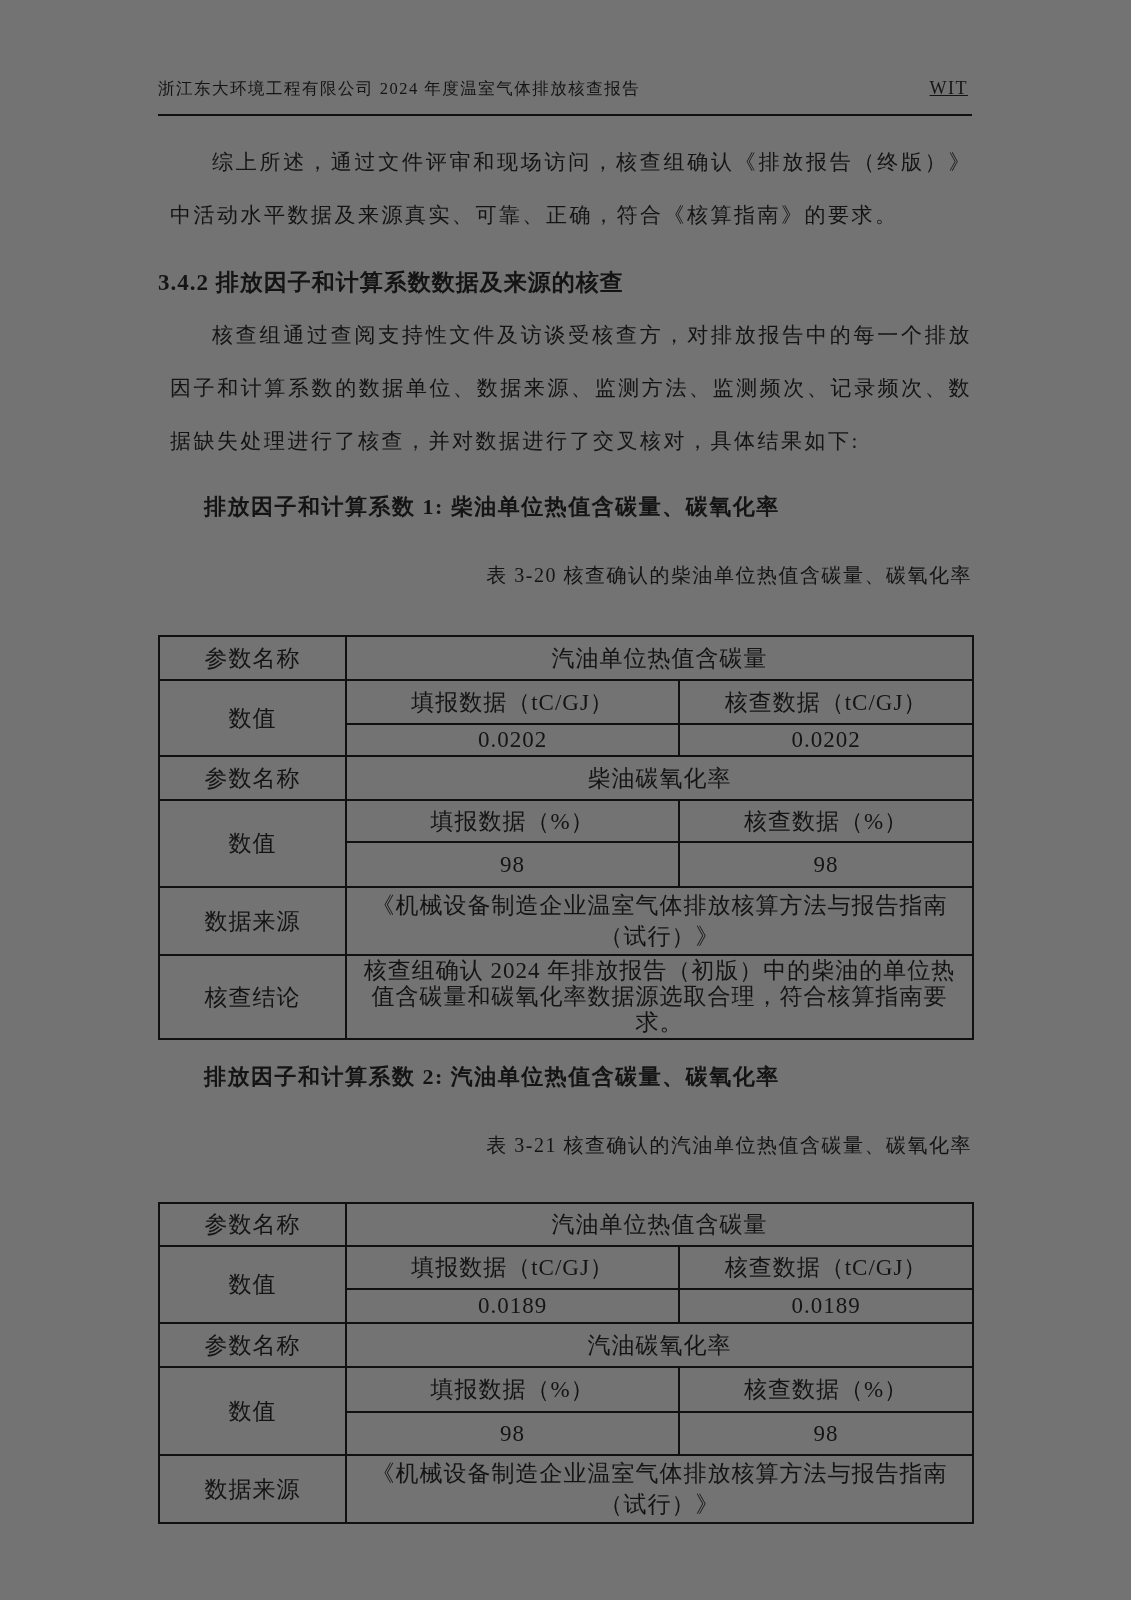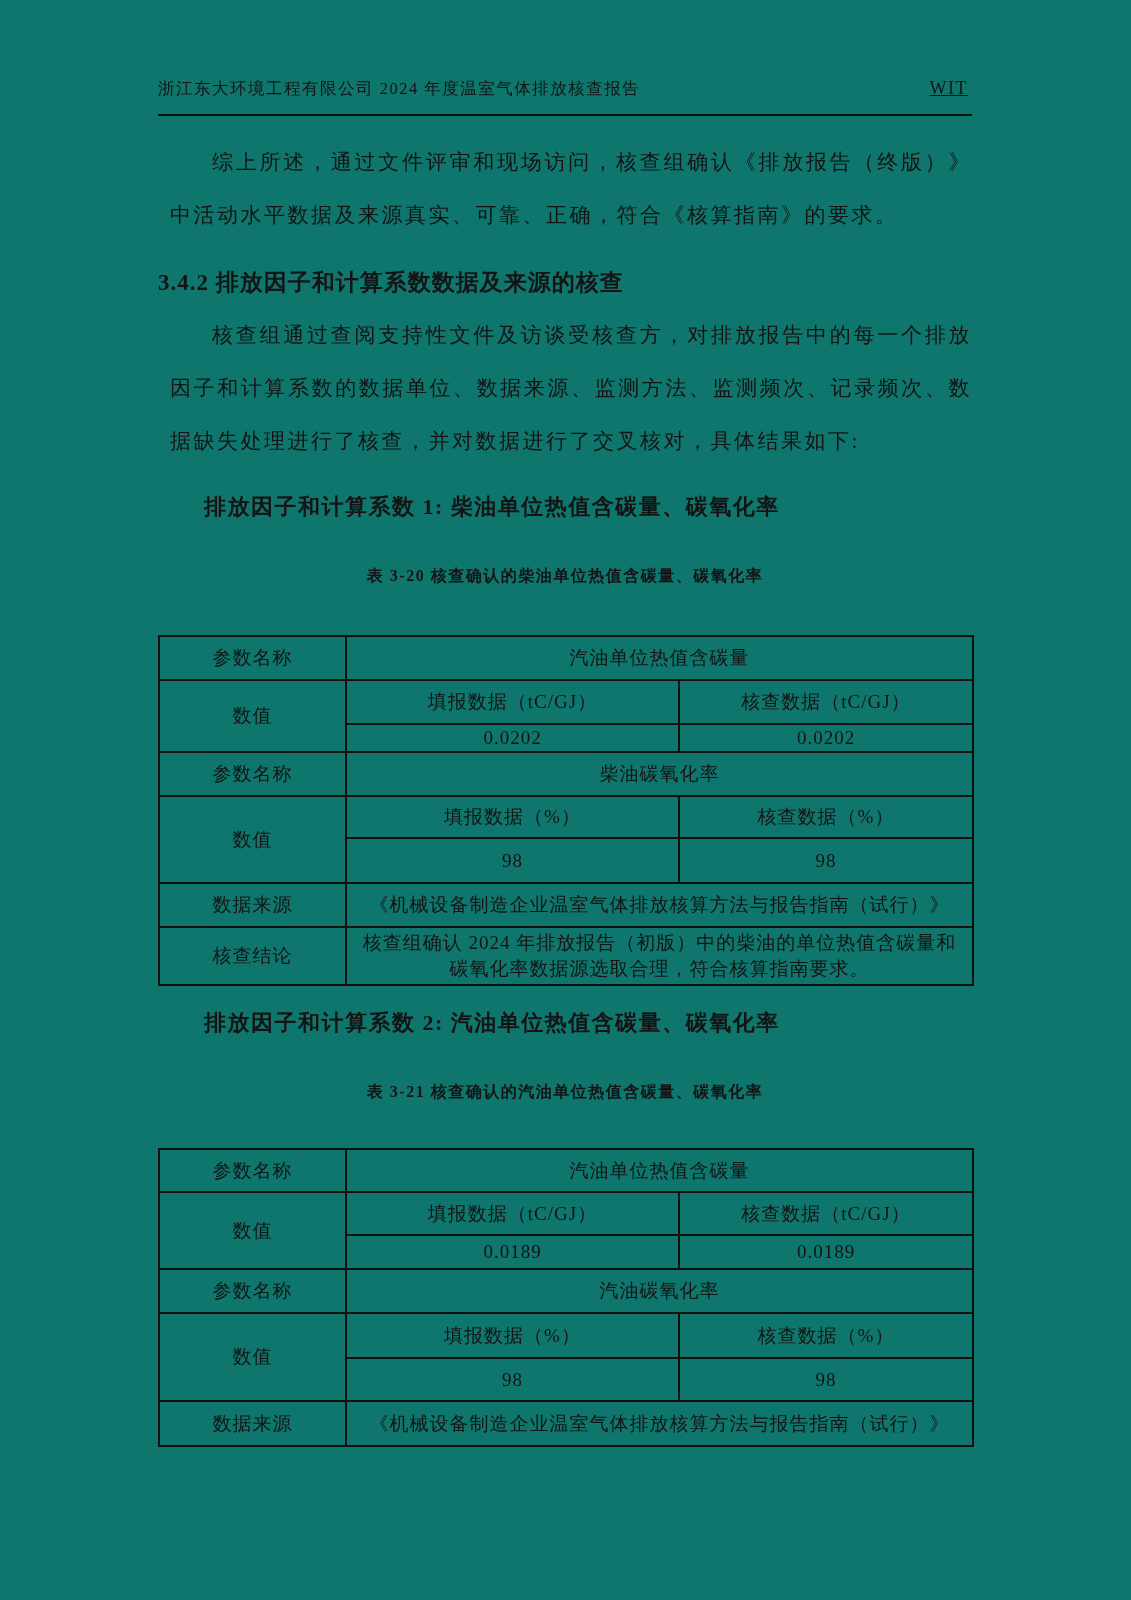--- a/index.html
+++ b/index.html
@@ -1,21 +1,21 @@
 <!DOCTYPE html>
 <html><head>
 <meta charset="utf-8">
 <style>
   * { margin: 0; padding: 0; box-sizing: border-box; }
   html, body { background: #ffffff; }
   .page {
     position: relative;
     width: 1131px;
     height: 1600px;
-    background: #0f766e;
+    background: #737373;
     font-family: "Liberation Serif", "DejaVu Serif", serif;
     color: #141414;
     overflow: hidden;
   }
   .content {
     width: 814px;
     margin-left: 158px;
   }
   
   .hdr {
@@ -57,34 +57,34 @@
   }
   .factor-heading {
     font-weight: bold;
     font-size: 22px;
     line-height: 53px;
     letter-spacing: 1.5px;
     padding-left: 46px;
     margin-top: 12px;
   }
   .tbl-caption {
-    font-weight: bold;
-    font-size: 16px;
-    line-height: 53px;
-    letter-spacing: 1.5px;
-    text-align: center;
+    font-weight: normal;
+    font-size: 20px;
+    line-height: 53px;
+    letter-spacing: 1.5px;
+    text-align: right;
     margin-top: 16px;
   }
   
   table.vtable {
     width: 814px;
     border-collapse: collapse;
     table-layout: fixed;
     margin-top: 33px;
-    font-size: 19px;
+    font-size: 23px;
     border-radius: 18px;
   }
   table.vtable td {
     border: 2px solid #101010;
     text-align: center;
     vertical-align: middle;
     letter-spacing: 1px;
     padding: 2px 6px;
   }
   td.concl {

